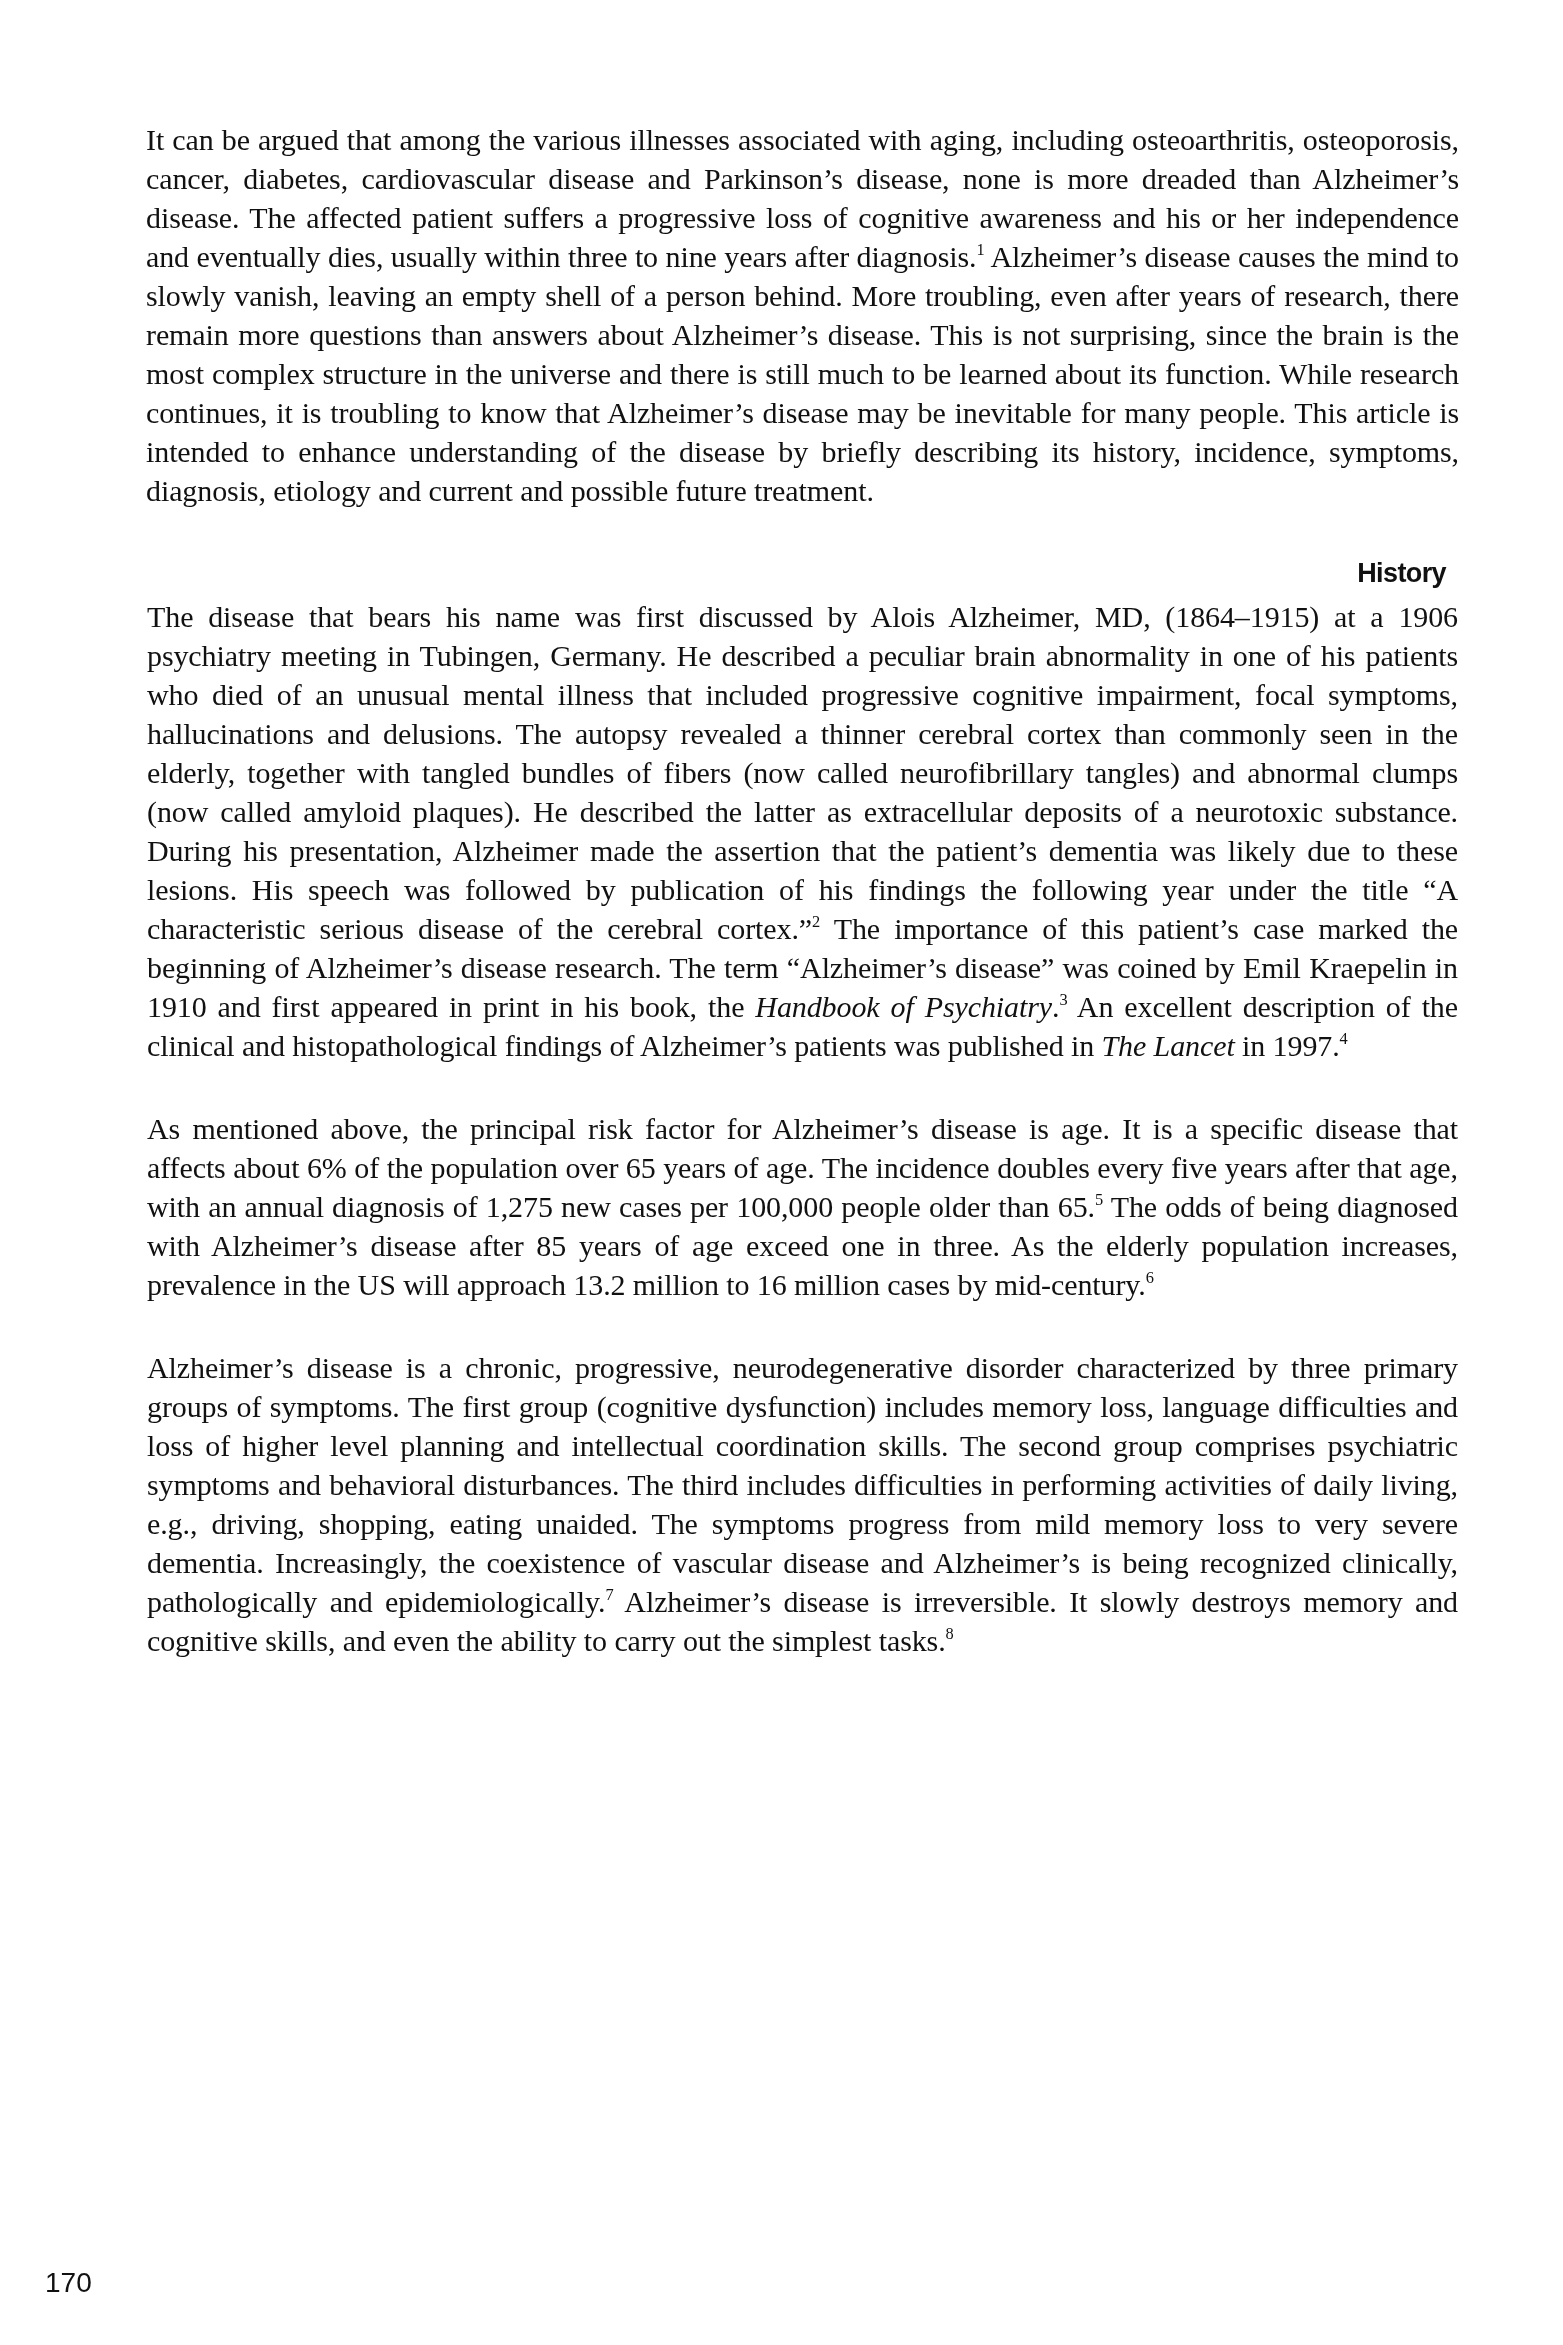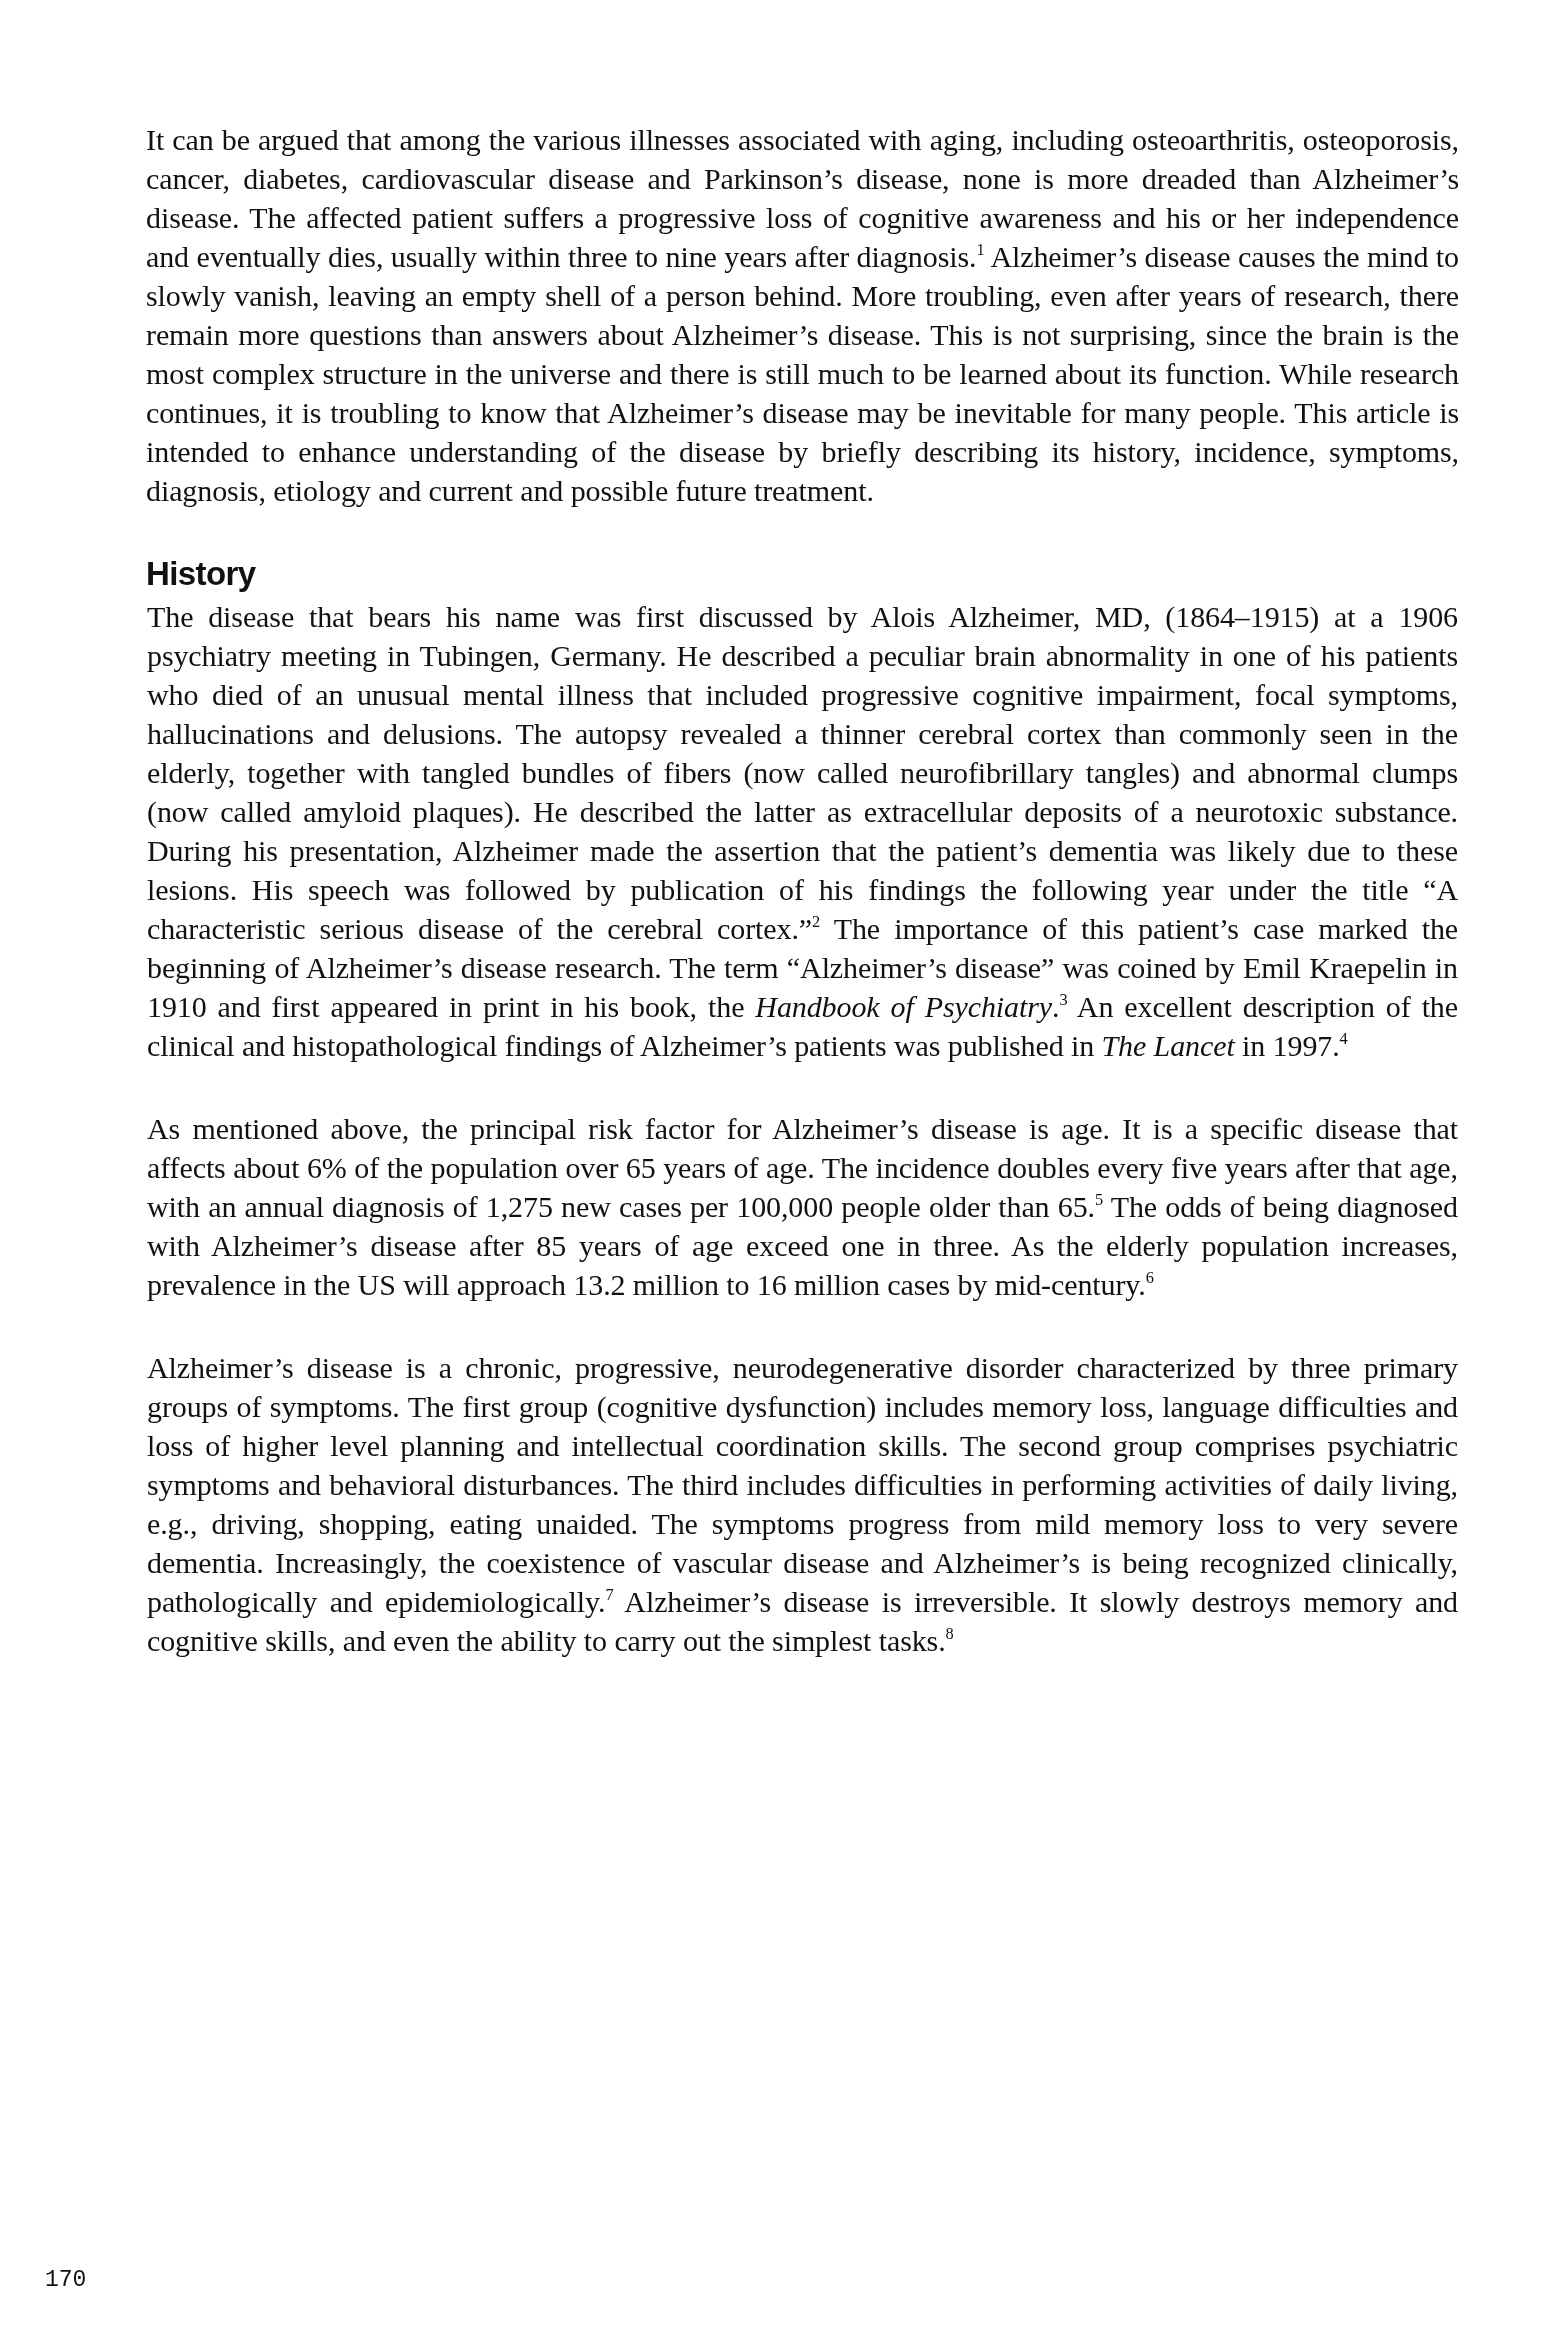--- a/index.html
+++ b/index.html
@@ -8,29 +8,29 @@
     .para {
       font-family: "Liberation Serif", "DejaVu Serif", serif;
       font-size: 30px; line-height: 39px;
       margin: 1px; text-align: justify; text-align-last: left;
       letter-spacing: -0.1px;
     }
     .para sup { font-size: 16.4px; vertical-align: 11.6px; line-height: 0; }
     .para i { font-style: italic; }
     .heading {
       font-family: "Liberation Sans", "DejaVu Sans", sans-serif;
-      font-weight: bold; font-size: 33px; line-height: 39px;
-      margin: 0; letter-spacing: -0.6px;
+      font-weight: bold; font-size: 27px; line-height: 39px;
+      margin: 13px; letter-spacing: -0.6px; text-align: right;
     }
     #s-intro { margin: 0; }
     .sec { margin-top: 44px; }
     .sec .heading { margin-bottom: 3.9px; }
     .footer {
       position: absolute; top: 2267px; left: 0; width: 1563px; height: 33px;
-      font-family: Liberation Mono, monospace; font-size: 23px; color: #111;
+      font-family: Liberation Sans, sans-serif; font-size: 28px; color: #111;
     }
     .footer .pnum { position: absolute; left: 45px; top: 0; }
     .footer .ftitle { position: absolute; left: 130px; top: 0; letter-spacing: -0.3px; }
   </style>
 </head>
 <body>
 
 <div class="page">
   <p class="para" id="s-intro">It can be argued that among the various illnesses associated with aging, including osteoarthritis, osteoporosis, cancer, diabetes, cardiovascular disease and Parkinson’s disease, none is more dreaded than Alzheimer’s disease. The affected patient suffers a progressive loss of cognitive awareness and his or her independence and eventually dies, usually within three to nine years after diagnosis.<sup>1</sup> Alzheimer’s disease causes the mind to slowly vanish, leaving an empty shell of a person behind. More troubling, even after years of research, there remain more questions than answers about Alzheimer’s disease. This is not surprising, since the brain is the most complex structure in the universe and there is still much to be learned about its function. While research continues, it is troubling to know that Alzheimer’s disease may be inevitable for many people. This article is intended to enhance understanding of the disease by briefly describing its history, incidence, symptoms, diagnosis, etiology and current and possible future treatment.</p>
 

